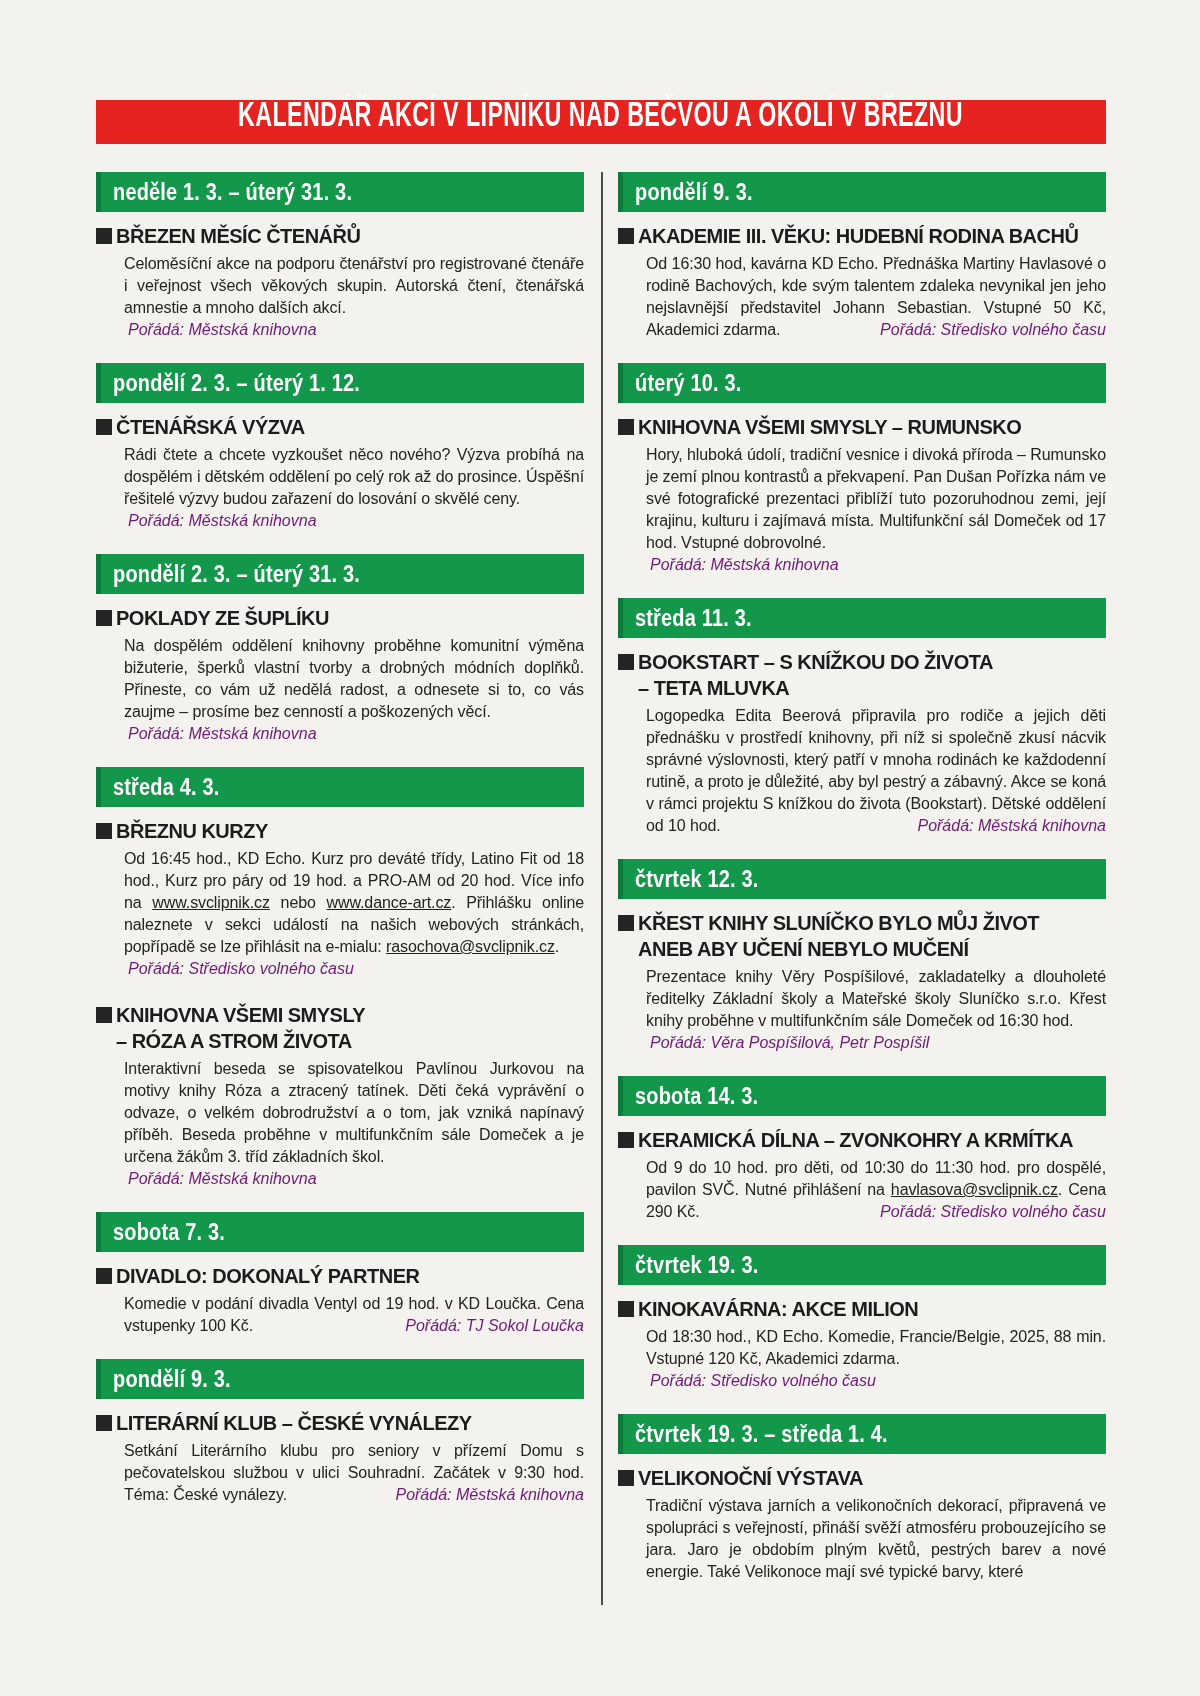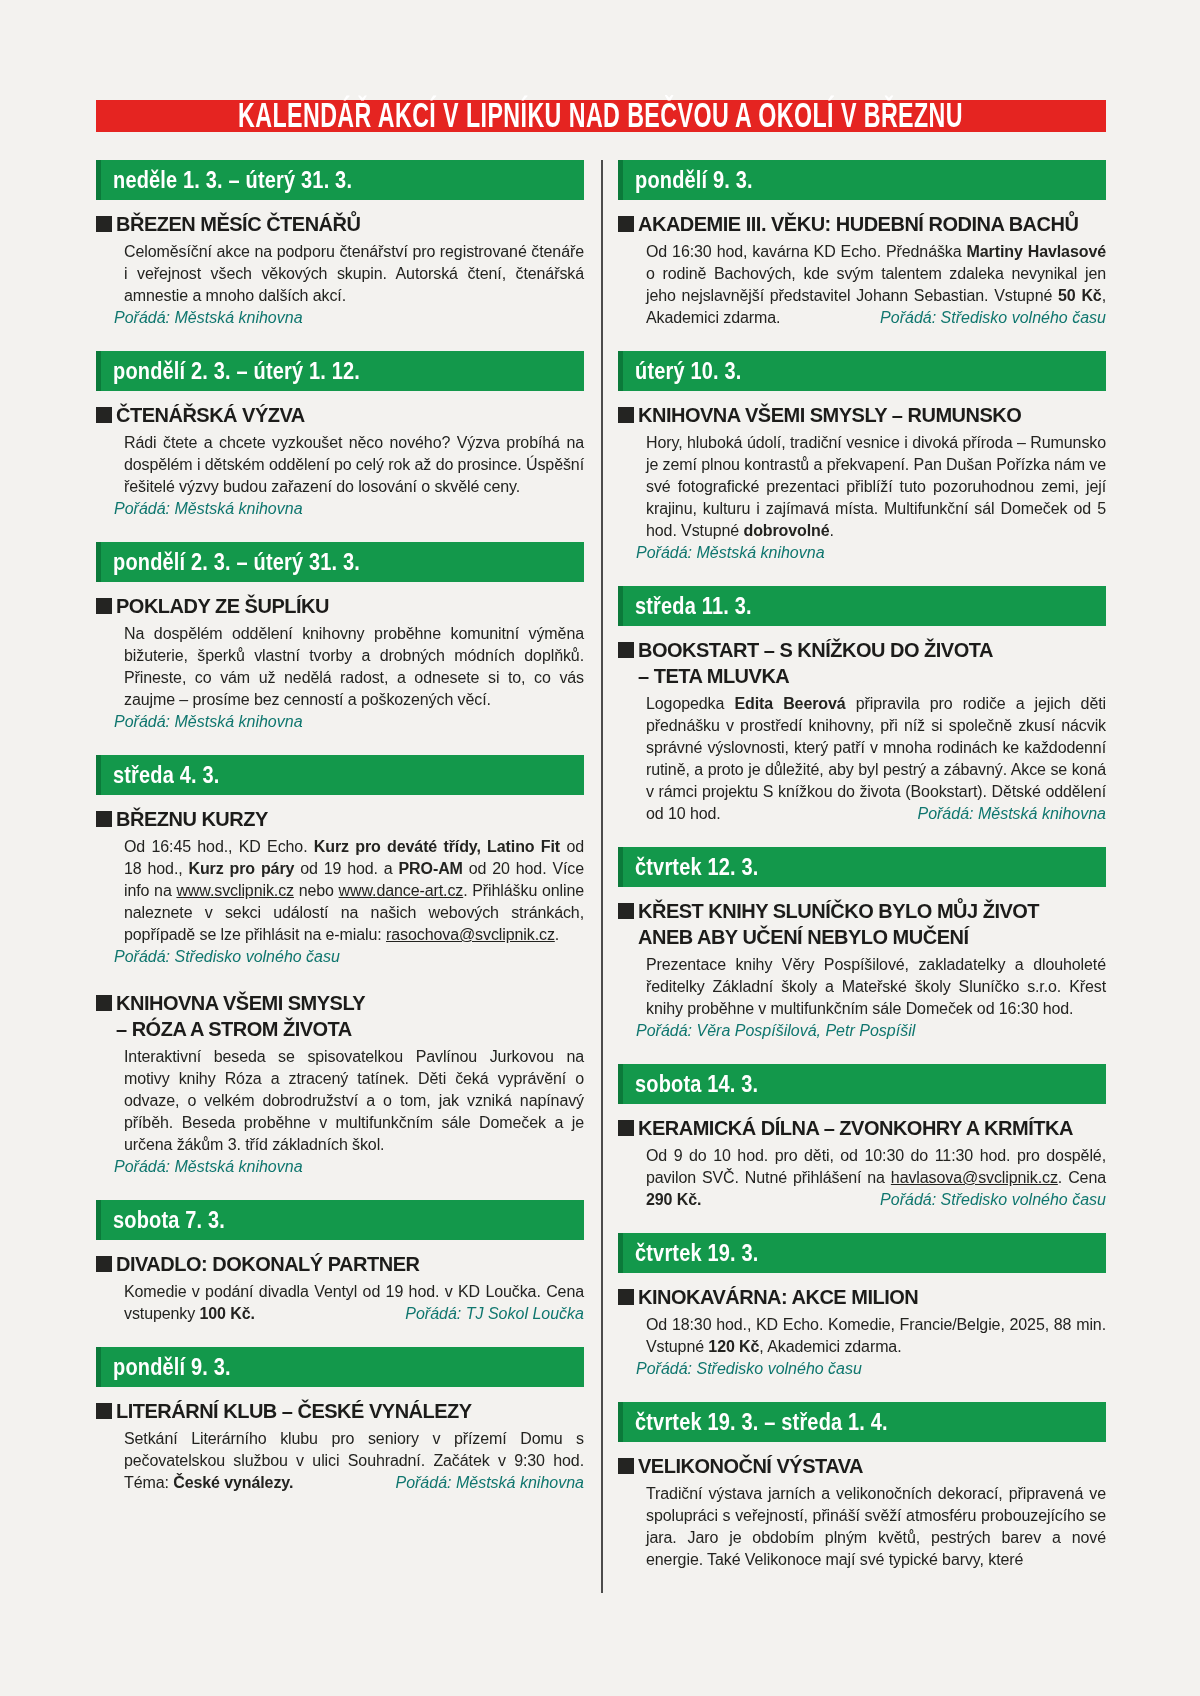--- a/index.html
+++ b/index.html
@@ -7,22 +7,22 @@
   body {
     height:1696px; overflow:hidden;
     background: var(--paper, #f3f2ef);
     font-family: "Liberation Sans", "DejaVu Sans", sans-serif;
     color: var(--ink, #232320);
   }
   .page { padding: 100px 94px 0 96px; }
 
   
   .banner {
-    height:32px; background: var(--red, #e52421);
-    display:flex; align-items:flex-end; justify-content:center;
+    height:44px; background: var(--red, #e52421);
+    display:flex; align-items:flex-start; justify-content:center;
   }
   .banner-text {
     color:#fff; font-weight:700; font-size:27px; letter-spacing:.5px;
     display:inline-block; transform: scaleY(1.28) scaleX(.86);
     white-space:nowrap;
   }
 
   
   .columns { display:flex; align-items:stretch; margin-top:28px;justify-content:space-between; }
   .col { flex:1 1 0; min-width:0; }
@@ -46,25 +46,25 @@
     width:16px; height:16px; background:#242422; flex:0 0 auto; margin-top:5px;
   }
   .title {
     font-size:20px; line-height:26px; font-weight:700; color:#1c1c1a;
     letter-spacing:-0.5px; white-space:pre-line;
   }
   .body {
     margin:4px 0 0 28px; font-size:16px; line-height:22px;
     text-align:justify; letter-spacing:-0.1px; color:#232320;
   }
-  .body .b { font-weight:700; }
+  .body .b { font-weight:400; }
   .body .u { text-decoration:underline; }
   .org {
-    margin-left:18px; font-size:16px; line-height:22px;
-    font-style:italic; color:#0f766e;
+    margin-left:32px; font-size:16px; line-height:22px;
+    font-style:italic; color:#701a75;
   }
   .org.inline { text-align:right; margin-top:-22px; }
 </style>
 </head>
 <body>
 
 <div class="page">
 
   <header class="banner">
     <span class="banner-text">KALENDÁŘ AKCÍ V LIPNÍKU NAD BEČVOU A OKOLÍ V BŘEZNU</span>
@@ -169,21 +169,21 @@
   </section>
 
   <section class="event">
     <div class="date-bar">
       <span class="date-label">úterý 10. 3.</span>
     </div>
     <div class="event-head">
       <span class="bullet"></span>
       <h2 class="title">KNIHOVNA VŠEMI SMYSLY – RUMUNSKO</h2>
     </div>
-    <p class="body"><span>Hory, hluboká údolí, tradiční vesnice i divoká příroda – Rumunsko je zemí plnou kontrastů a překvapení. Pan Dušan Pořízka nám ve své fotografické prezentaci přiblíží tuto pozoruhodnou zemi, její krajinu, kulturu i zajímavá místa. Multifunkční sál Domeček od 5 hod. Vstupné </span><span class="b">dobrovolné</span><span>.</span></p>
+    <p class="body"><span>Hory, hluboká údolí, tradiční vesnice i divoká příroda – Rumunsko je zemí plnou kontrastů a překvapení. Pan Dušan Pořízka nám ve své fotografické prezentaci přiblíží tuto pozoruhodnou zemi, její krajinu, kulturu i zajímavá místa. Multifunkční sál Domeček od 17 hod. Vstupné </span><span class="b">dobrovolné</span><span>.</span></p>
     <p class="org">Pořádá: Městská knihovna</p>
   </section>
 
   <section class="event">
     <div class="date-bar">
       <span class="date-label">středa 11. 3.</span>
     </div>
     <div class="event-head">
       <span class="bullet"></span>
       <h2 class="title">BOOKSTART – S KNÍŽKOU DO ŽIVOTA

